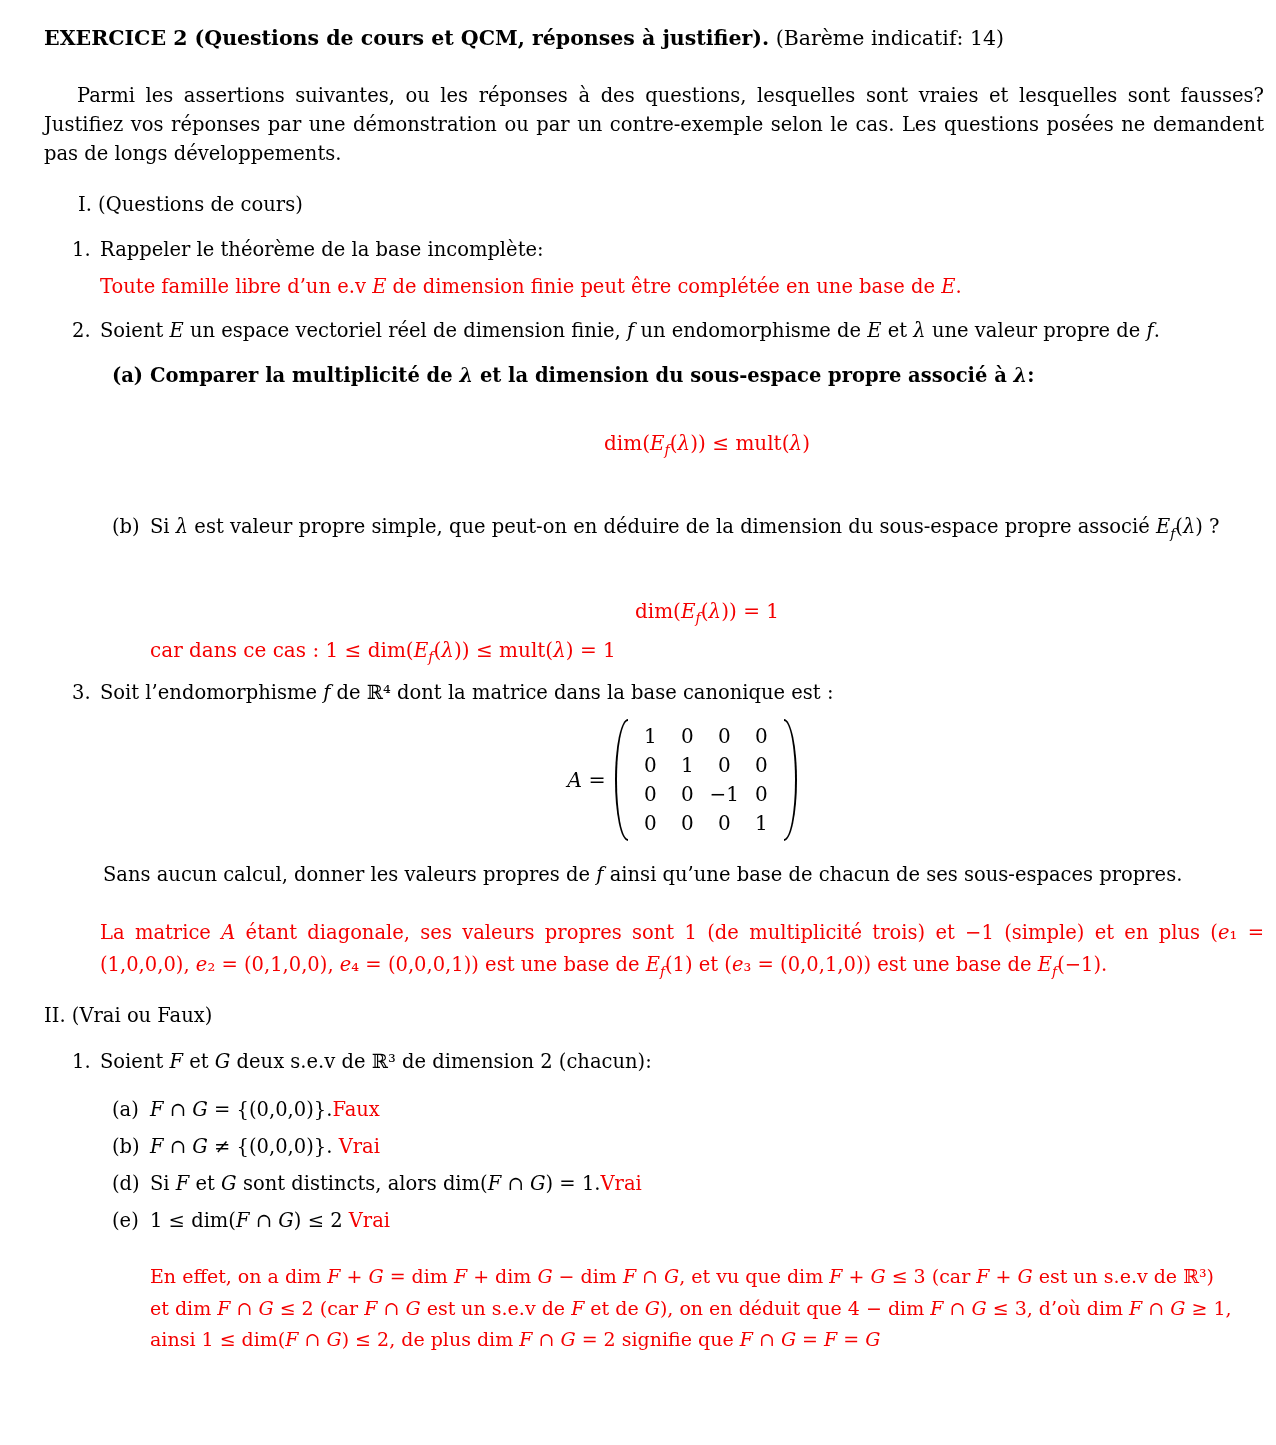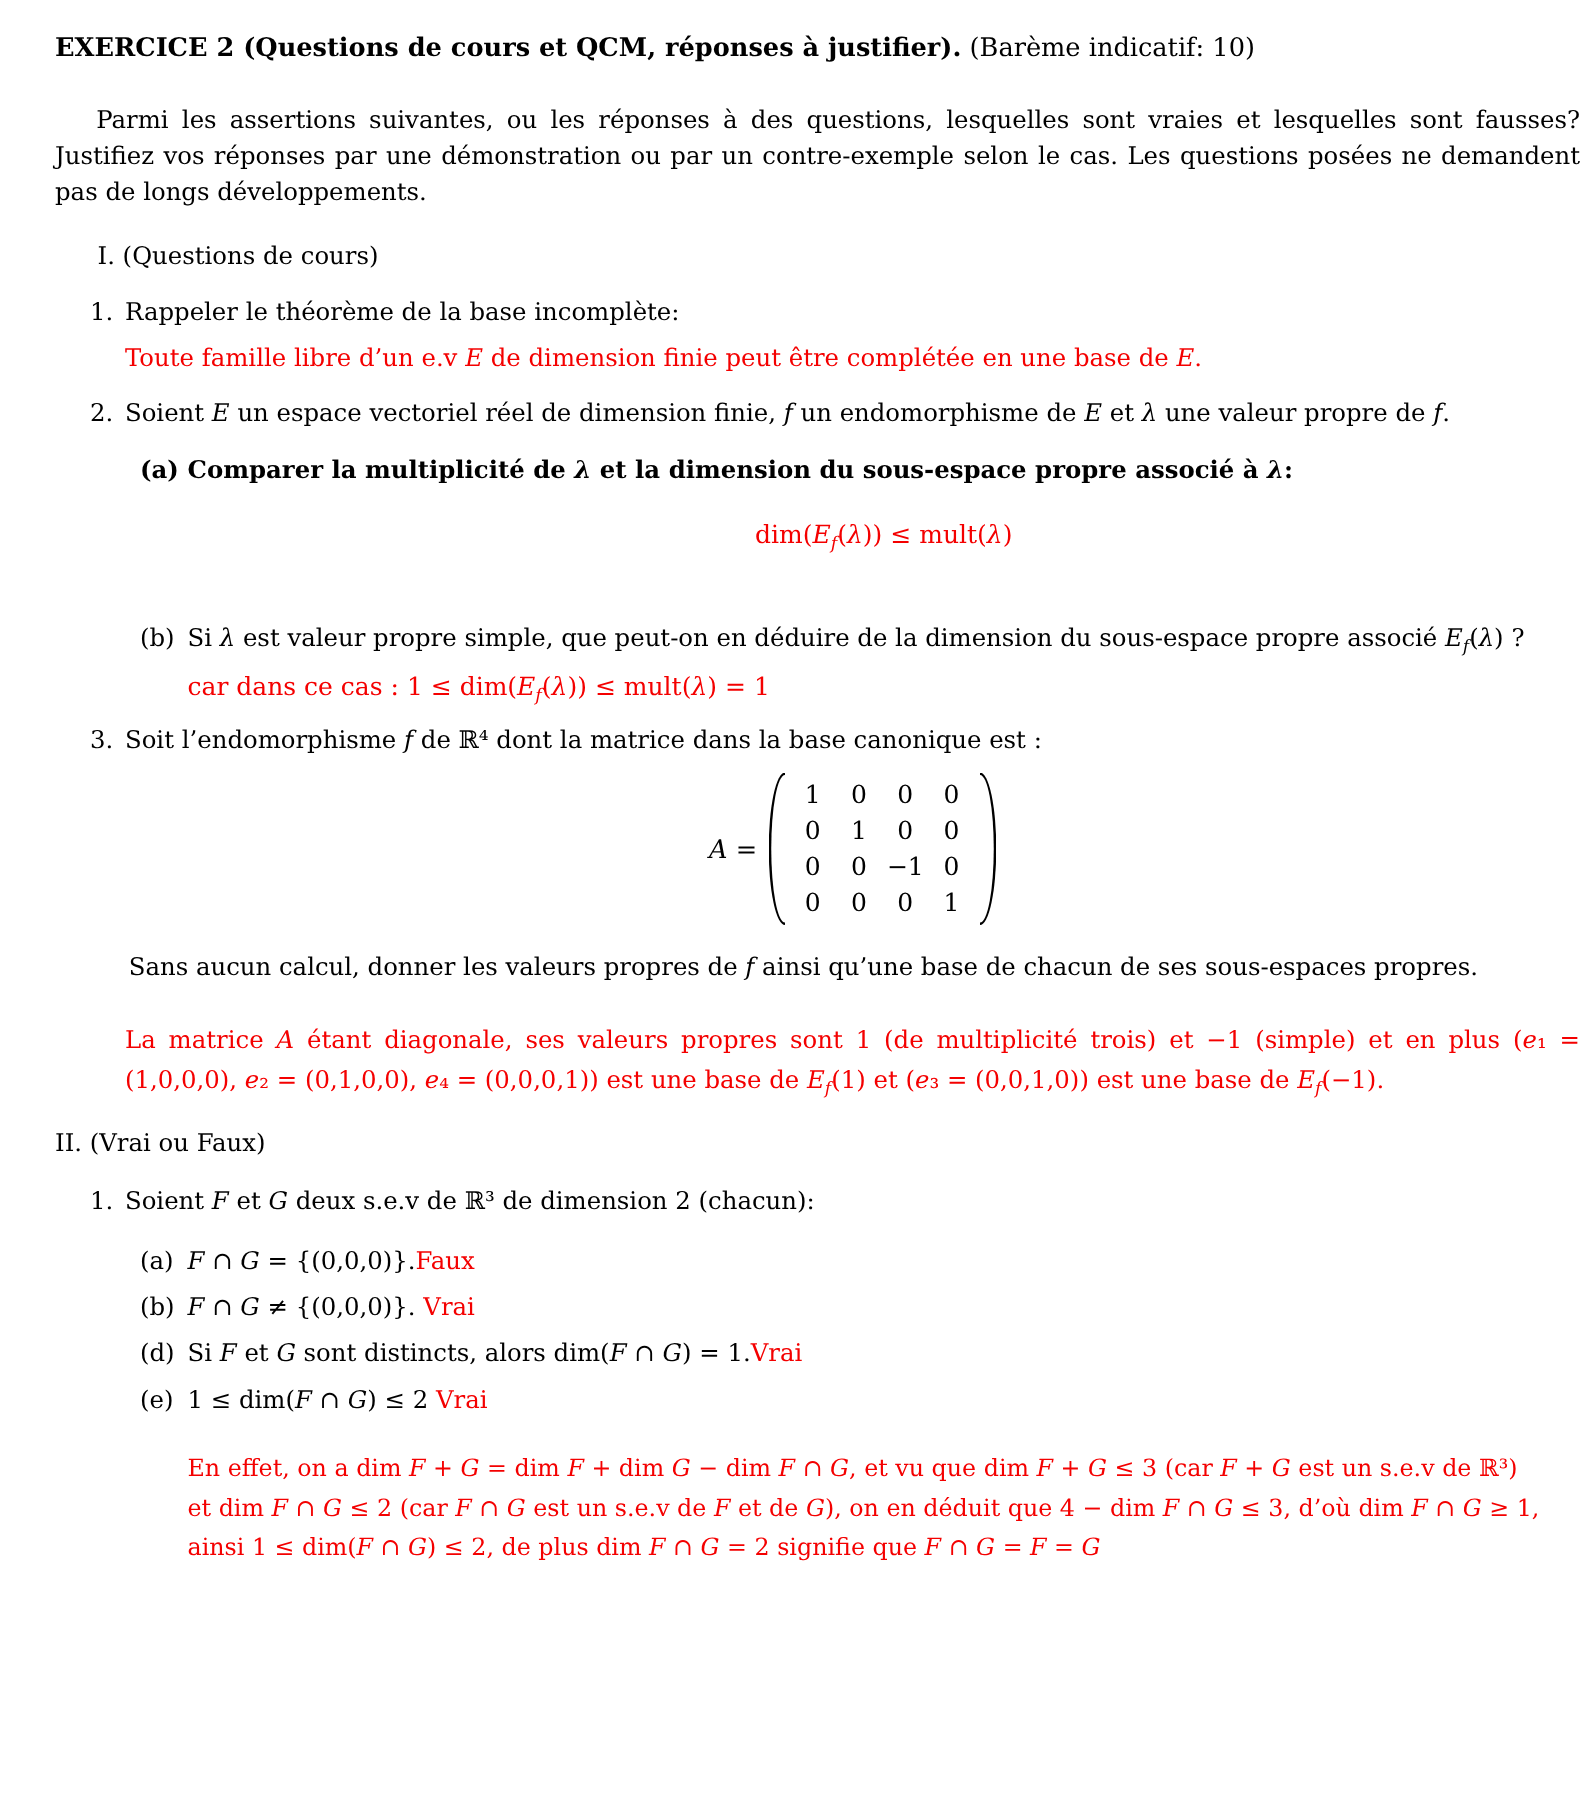--- a/index.html
+++ b/index.html
@@ -25,21 +25,21 @@
 
   .num-item { margin-left:72px; }
   .num-item .num { display:inline-block; width:28px; }
   .q1 { margin-top:20px; }
   .ans-inline { margin:12px 12px 0 100px; }
   .q2 { margin-top:19px; }
   .sub-item { margin-left:112px; }
   .sub-item .lbl { display:inline-block; width:38px; }
   .q2a { margin-top:20px;font-weight:bold; }
   .formula { margin-left:150px; width:1114px; text-align:center; font-size:20px; }
-  .formula-a { margin-top:27px; }
+  .formula-a { margin-top:43px; }
   .q2b { margin-top:58px; }
   .formula-b { margin-top:60px; }
   .car-line { margin:14px 0 0 150px; font-size:20px; }
   .q3 { margin-top:17px; }
 
   .matrix-block { margin:14px 0 0 100px; width:1164px; display:flex; justify-content:center; align-items:center; }
   .matrix-lhs { font-size:20.5px; margin-right:9px; }
   .paren { align-self:stretch; width:13px; }
   .paren-l { border-left:2.2px solid var(--ink); border-top:2.2px solid var(--ink); border-bottom:2.2px solid var(--ink);
              border-top-left-radius:100% 50%; border-bottom-left-radius:100% 50%; }
@@ -54,38 +54,39 @@
   .sec2-q1 { margin-top:21px; }
   .vf-item { margin-top:12px; }
   .vf-first { margin-top:23px; }
   .conclusion { margin:28px 0 0 150px; width:1114px; line-height:31.5px; font-size:19px; }
 </style>
 </head>
 <body>
 
 <div class="page">
 
-  <div class="title"><span class="bold">EXERCICE 2 (Questions de cours et QCM, réponses à justifier).</span><span> (Barème indicatif: 10)</span></div>
+  <div class="title"><span class="bold">EXERCICE 2 (Questions de cours et QCM, réponses à justifier).</span><span> (Barème indicatif: 14)</span></div>
 
   <div class="intro">Parmi les assertions suivantes, ou les réponses à des questions, lesquelles sont vraies et lesquelles sont fausses? Justifiez vos réponses par une démonstration ou par un contre-exemple selon le cas. Les questions posées ne demandent pas de longs développements.</div>
 
   <div class="sec1-head">I. (Questions de cours)</div>
 
   <div class="num-item q1"><span class="num">1.</span><span>Rappeler le théorème de la base incomplète:</span></div>
 
   <div class="ans-inline red">Toute famille libre d’un e.v <i class="m">E</i> de dimension finie peut être complétée en une base de <i class="m">E</i>.</div>
 
   <div class="num-item q2"><span class="num">2.</span><span>Soient <i class="m">E</i> un espace vectoriel réel de dimension finie, <i class="m">f</i> un endomorphisme de <i class="m">E</i> et <i class="m">λ</i> une valeur propre de <i class="m">f</i>.</span></div>
 
   <div class="sub-item q2a"><span class="lbl">(a)</span><span>Comparer la multiplicité de <i class="m">λ</i> et la dimension du sous-espace propre associé à <i class="m">λ</i>:</span></div>
 
   <div class="formula formula-a red">dim(<i class="m">E</i><sub class="msub">f</sub>(<i class="m">λ</i>)) ≤ mult(<i class="m">λ</i>)</div>
 
   <div class="sub-item q2b"><span class="lbl">(b)</span><span>Si <i class="m">λ</i> est valeur propre simple, que peut-on en déduire de la dimension du sous-espace propre associé <i class="m">E</i><sub class="msub">f</sub>(<i class="m">λ</i>) ?</span></div>
 
+  <div class="formula formula-b red">dim(<i class="m">E</i><sub class="msub">f</sub>(<i class="m">λ</i>)) = 1</div>
 
   <div class="car-line red">car dans ce cas : 1 ≤ dim(<i class="m">E</i><sub class="msub">f</sub>(<i class="m">λ</i>)) ≤ mult(<i class="m">λ</i>) = 1</div>
 
   <div class="num-item q3"><span class="num">3.</span><span>Soit l’endomorphisme <i class="m">f</i> de ℝ⁴ dont la matrice dans la base canonique est :</span></div>
 
   <div class="matrix-block">
     <span class="matrix-lhs"><i class="m">A</i> =</span>
     <div class="paren paren-l"></div>
     <div class="matrix-grid">
       <span>1</span>

